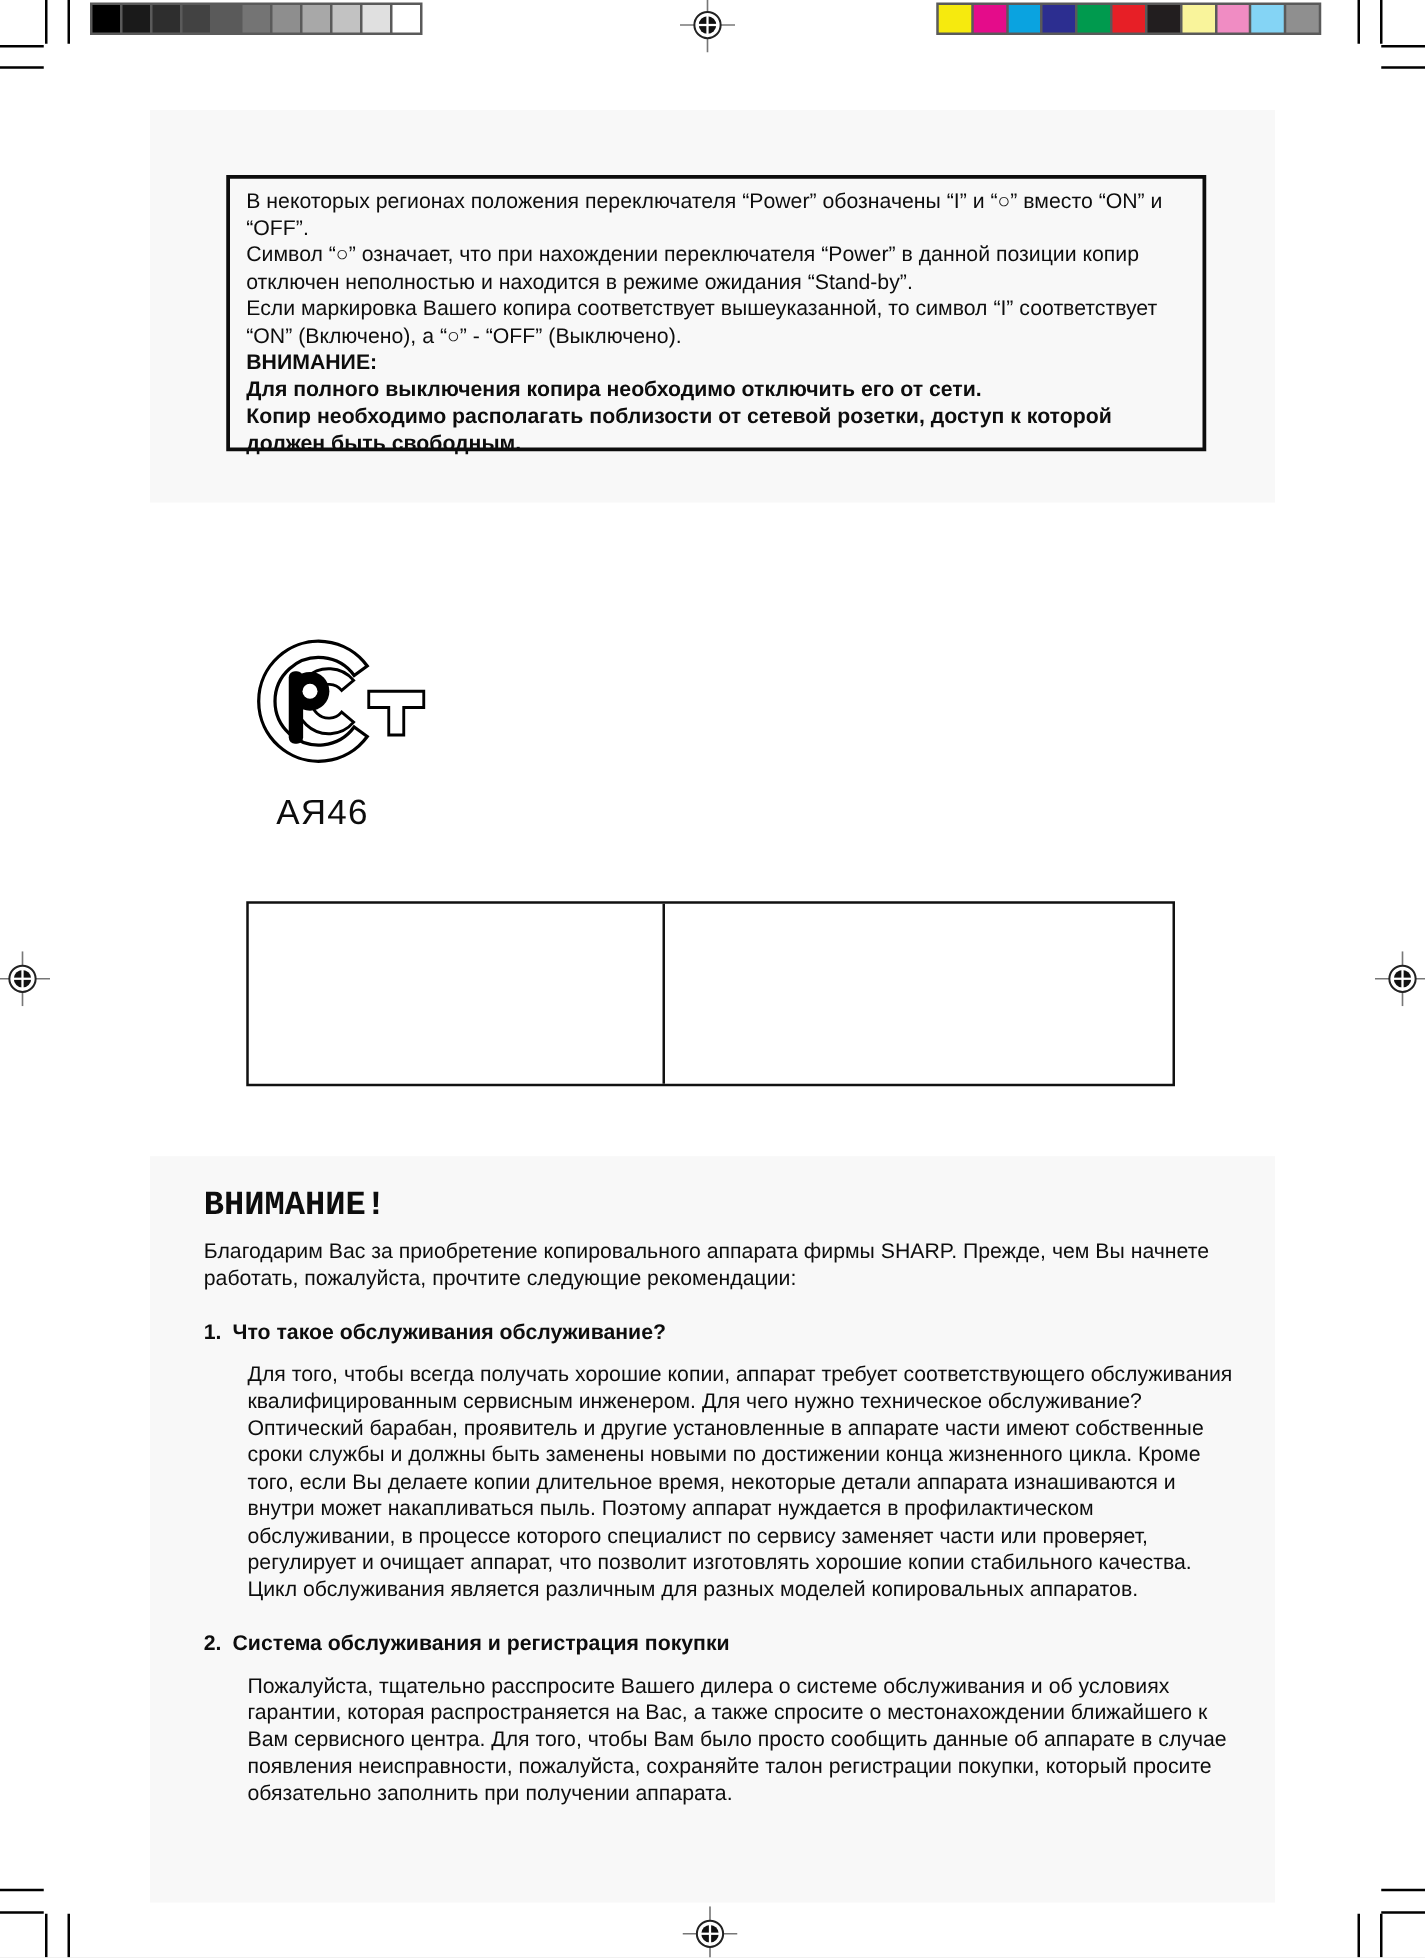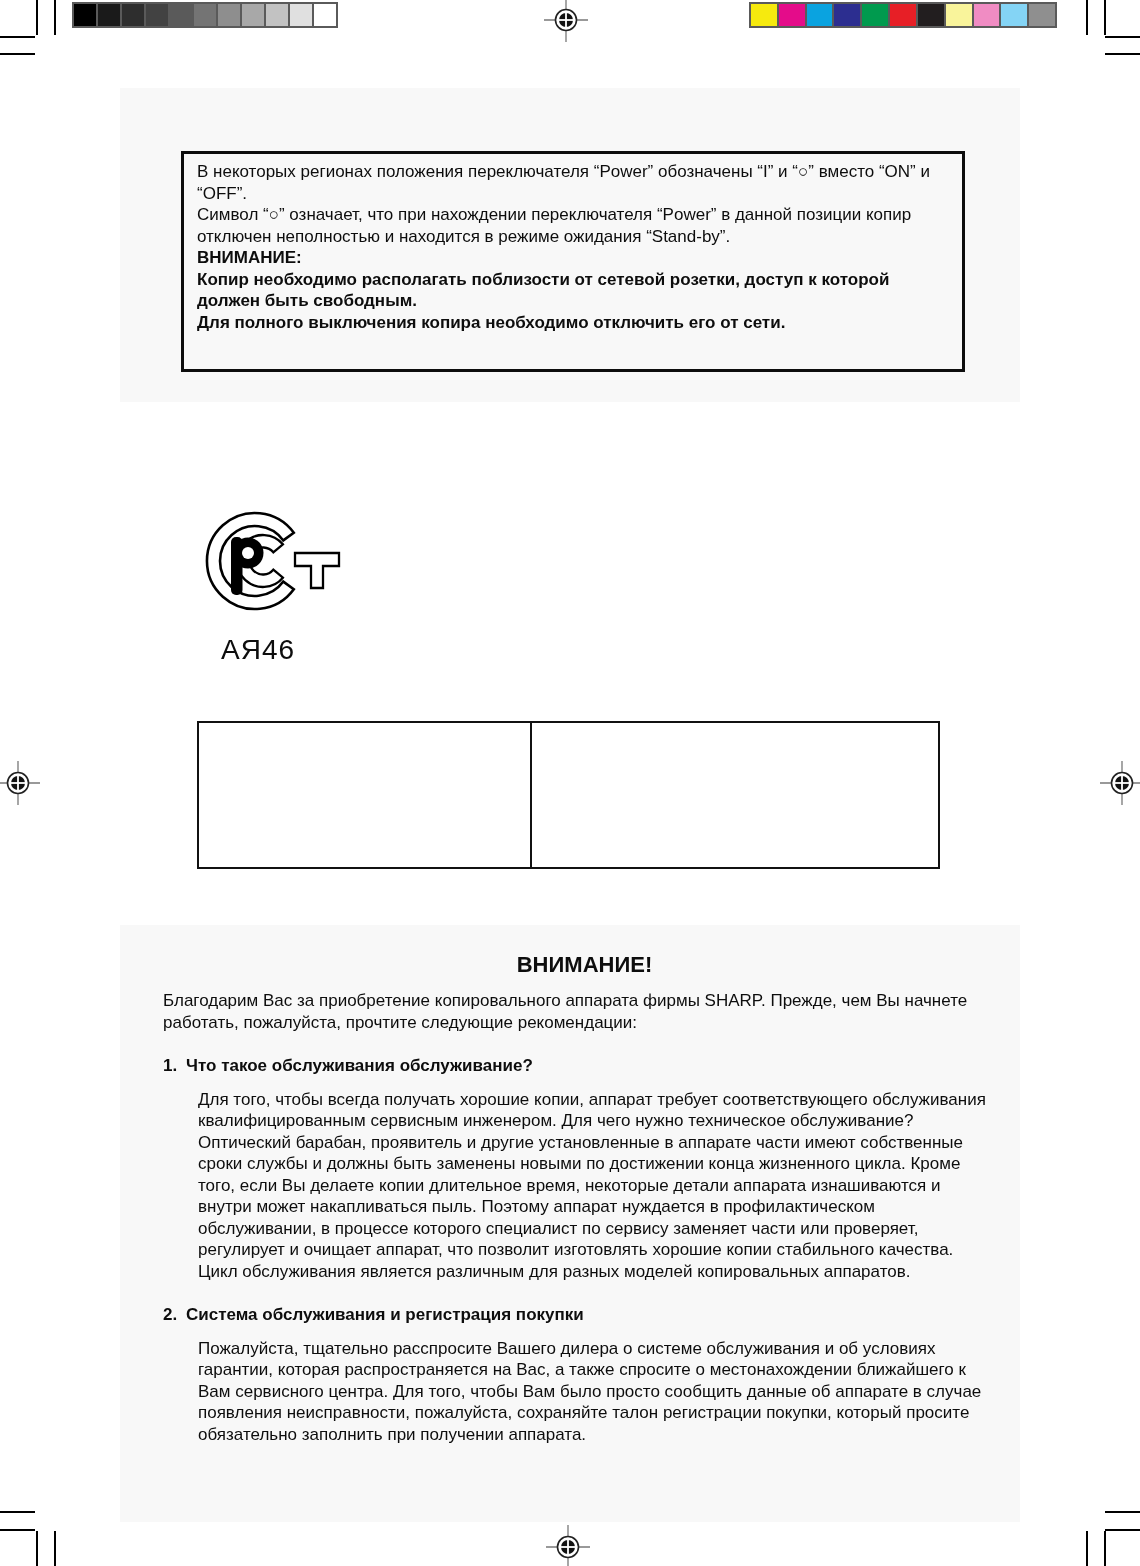--- a/index.html
+++ b/index.html
@@ -18,39 +18,39 @@
   .color-bar{left:749px;width:308px;}
   .color-bar .swatch{width:26px;}
   
   .mark{position:absolute;background:#000;}
   .mark.v{width:2px;height:35px;}
   .mark.h{width:35px;height:2px;}
   
   .reg{position:absolute;width:44px;height:44px;}
   
   .notice-box{
-    position:absolute;left:181px;top:151px;width:784px;height:221px;
+    position:absolute;left:181px;top:140px;width:784px;height:221px;
     border:3px solid #0d0d0d;box-sizing:border-box;
     padding:7px 13px;font-size:17px;line-height:21.5px;
   }
   .notice-box p{margin:0;}
   .notice-box .warn{font-weight:bold;}
   
   .cert-logo{position:absolute;left:203px;top:511px;width:140px;height:110px;}
   .cert-code{position:absolute;left:221px;top:634px;font-size:28px;font-weight:normal;letter-spacing:1px;}
   
   .reg-table{position:absolute;left:197px;top:721px;width:743px;height:148px;
     border:2px solid #111;box-sizing:border-box;display:flex;}
   .reg-table .cell{height:100%;box-sizing:border-box;}
   .reg-table .cell.left{width:45.1%;border-right:2px solid #111;}
   .reg-table .cell.right{width:54.9%;}
   
   .attention{position:absolute;left:163px;top:952px;width:843px;
     font-size:17px;line-height:21.5px;}
-  .attention h2{margin:0 0 12px 0;text-align:center;font-size:22px;line-height:26px;}
+  .attention h2{margin:0 0 12px 0;text-align:left;font-size:27px;line-height:26px;font-family:Liberation Mono, monospace;}
   .attention .intro{margin:0;}
   .attention .item{position:relative;margin-top:22px;padding-left:23px;}
   .attention .num{position:absolute;left:0;top:0;font-weight:bold;}
   .attention .item-title{font-weight:bold;}
   .attention .item-body{margin:12px;}
 </style>
 </head>
 <body>
 
 <div class="canvas">
@@ -134,23 +134,24 @@
     <line x1="22" y1="0" x2="22" y2="44" stroke="#777" stroke-width="1.3"></line>
     <circle cx="22" cy="22" r="10.5" fill="#fff" stroke="#222" stroke-width="1.6"></circle>
     <circle cx="22" cy="22" r="7" fill="#111"></circle>
     <rect x="14" y="21.1" width="16" height="1.8" fill="#fff"></rect>
     <rect x="21.1" y="14" width="1.8" height="16" fill="#fff"></rect>
   </svg>
 
   <div class="notice-box">
     <p>В некоторых регионах положения переключателя “Power” обозначены “I” и “○” вместо “ON” и “OFF”.</p>
     <p>Символ “○” означает, что при нахождении переключателя “Power” в данной позиции копир отключен неполностью и находится в режиме ожидания “Stand-by”.</p>
+    <p>Если маркировка Вашего копира соответствует вышеуказанной, то символ “I” соответствует “ON” (Включено), а “○” - “OFF” (Выключено).</p>
     <p class="warn">ВНИМАНИЕ:</p>
+    <p class="warn">Для полного выключения копира необходимо отключить его от сети.</p>
     <p class="warn">Копир необходимо располагать поблизости от сетевой розетки, доступ к которой должен быть свободным.</p>
-    <p class="warn">Для полного выключения копира необходимо отключить его от сети.</p>
   </div>
 
   <svg class="cert-logo" viewBox="0 0 140 110">
 
     <path d="M90.8 78.2 A48 48 0 1 1 90.8 21.8 L80.3 29.4 A35 35 0 1 0 80.3 70.6 Z" fill="#ffffff" stroke="#000" stroke-width="2.6"></path>
 
     <path d="M79.9 66.7 A26 26 0 1 1 79.9 33.3 L70.3 41.3 A13.5 13.5 0 1 0 70.3 58.7 Z" fill="#ffffff" stroke="#000" stroke-width="2.3"></path>
 
     <rect x="28" y="26" width="11.5" height="58" rx="5" fill="#000"></rect>
     <circle cx="45" cy="42" r="15.5" fill="#000"></circle>

